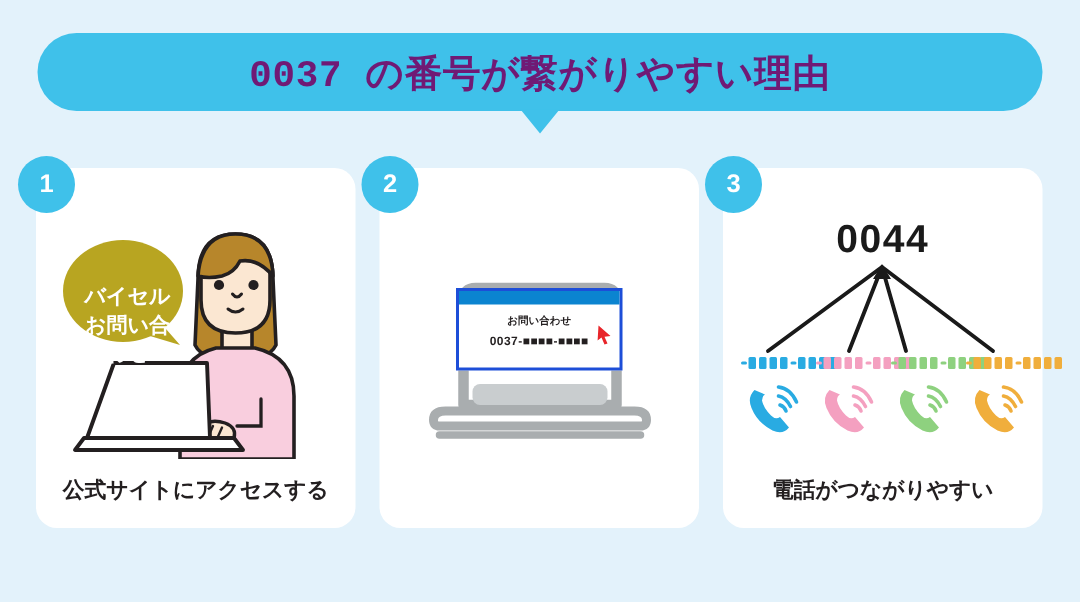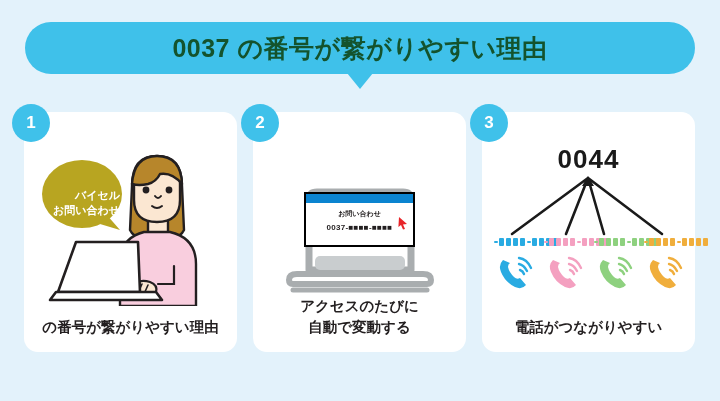--- a/index.html
+++ b/index.html
@@ -11,22 +11,23 @@
   }
   .stage{position:absolute;left:0;top:0;width:720px;height:401px;}
 
   
   .banner{
     position:absolute;left:25px;top:22px;width:670px;height:52px;
     background:#3fc1ea;border-radius:26px;
     display:flex;align-items:center;justify-content:center;
   }
   .banner-title{
-    color:#14532d;font-size:25px;font-weight:bold;letter-spacing:.5px;
+    color:#701a75;font-size:25px;font-weight:bold;letter-spacing:.5px;
     white-space:nowrap;
+    font-family:Liberation Mono, monospace;
   }
   .banner-tail{
     position:absolute;left:347px;top:73px;width:0;height:0;
     border-left:13px solid transparent;border-right:13px solid transparent;
     border-top:16px solid #3fc1ea;
   }
 
   
   .card{
     position:absolute;top:112px;width:213px;height:240px;
@@ -95,59 +96,55 @@
       <path d="M128 68 q5 4 10 0" fill="none" stroke="#231f20" stroke-width="2" stroke-linecap="round"></path>
 
       <path d="M104 150 q10 -10 22 -6 q8 3 6 10 q-2 6 -10 6 l-16 0 z" fill="#fbe7d2" stroke="#231f20" stroke-width="2.2" stroke-linejoin="round"></path>
       <path d="M112 146 l-4 9 M118 146 l-4 9 M124 147 l-4 9" stroke="#231f20" stroke-width="1.6" stroke-linecap="round"></path>
 
       <path d="M34 154 L52 104 h62 l2 50 z" fill="#ffffff" stroke="#231f20" stroke-width="2.6" stroke-linejoin="round"></path>
       <path d="M26 162 h112 l-6 -8 h-100 z" fill="#ffffff" stroke="#231f20" stroke-width="2.6" stroke-linejoin="round"></path>
     </svg>
 
     <div class="caption">
-      <div>の番号が繋がりやすい理由</div>
-    </div>
-  </div>
-
-  <div style="position:absolute;left:50px;top:188px;width:70px;text-align:right;color:#fff;font-size:11px;font-weight:bold;line-height:1.35;">
+      <div>公式サイトにアクセスする</div>
+    </div>
+  </div>
+
+  <div style="position:absolute;left:50px;top:188px;width:70px;text-align:center;color:#fff;font-size:14px;font-weight:bold;line-height:1.35;">
     <div>バイセル</div>
     <div>お問い合わせ</div>
   </div>
 
   <div class="card" id="card2">
     <div class="badge">
       <span>2</span>
     </div>
 
     <svg class="art" viewBox="0 0 213 168">
       <path d="M56 132 v-70 q0-8 8-8 h86 q8 0 8 8 v70 z" fill="#fff" stroke="#a9adaf" stroke-width="7" stroke-linejoin="round"></path>
       <rect x="62" y="118" width="90" height="14" rx="5" fill="#c9cdcf"></rect>
       <path d="M40 146 h134 q4 0 4 -4 q0 -6 -8 -6 h-126 q-8 0 -8 6 q0 4 4 4 z" fill="#fff" stroke="#a9adaf" stroke-width="6" stroke-linejoin="round"></path>
       <path d="M40 152 h134" stroke="#a9adaf" stroke-width="5" stroke-linecap="round"></path>
     </svg>
 
-    <div style="position:absolute;left:51px;top:80px;width:111px;height:55px;background:#fff;border:2px solid #000000;box-sizing:border-box;">
+    <div style="position:absolute;left:51px;top:80px;width:111px;height:55px;background:#fff;border:2px solid #1d4ed8;box-sizing:border-box;">
       <div style="height:9px;background:#0b84d0;"></div>
       <div style="text-align:center;font-size:7px;font-weight:bold;color:#231f20;margin-top:6px;">お問い合わせ</div>
       <div style="display:flex;align-items:center;justify-content:center;margin-top:4px;font-size:8px;font-weight:bold;color:#231f20;letter-spacing:.3px;">
         <span>0037-</span>
         <span>■■■■</span>
         <span>-</span>
         <span>■■■■</span>
       </div>
       <svg style="position:absolute;right:4px;top:22px;width:12px;height:14px;" viewBox="0 0 12 14">
         <path d="M2 1 L10 8 L6 8.5 L8 13 L6 13.6 L4 9 L1.4 11 Z" fill="#e8252a"></path>
       </svg>
     </div>
 
-    <div class="caption">
-      <div>アクセスのたびに</div>
-      <div>自動で変動する</div>
-    </div>
   </div>
 
   <div class="card" id="card3">
     <div class="badge">
       <span>3</span>
     </div>
 
     <div style="position:absolute;left:0;right:0;top:32px;text-align:center;font-size:26px;font-weight:bold;color:#1a1a1a;letter-spacing:1px;">0044</div>
 
     <svg style="position:absolute;left:0;top:64px;width:213px;height:62px;" viewBox="0 0 213 62">

